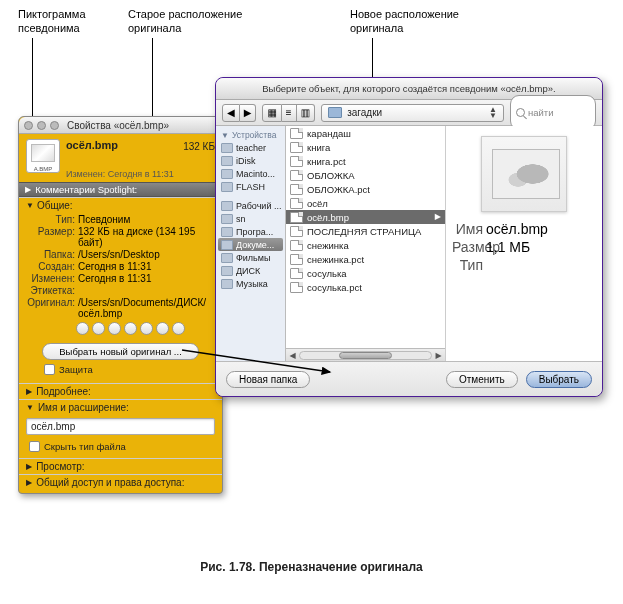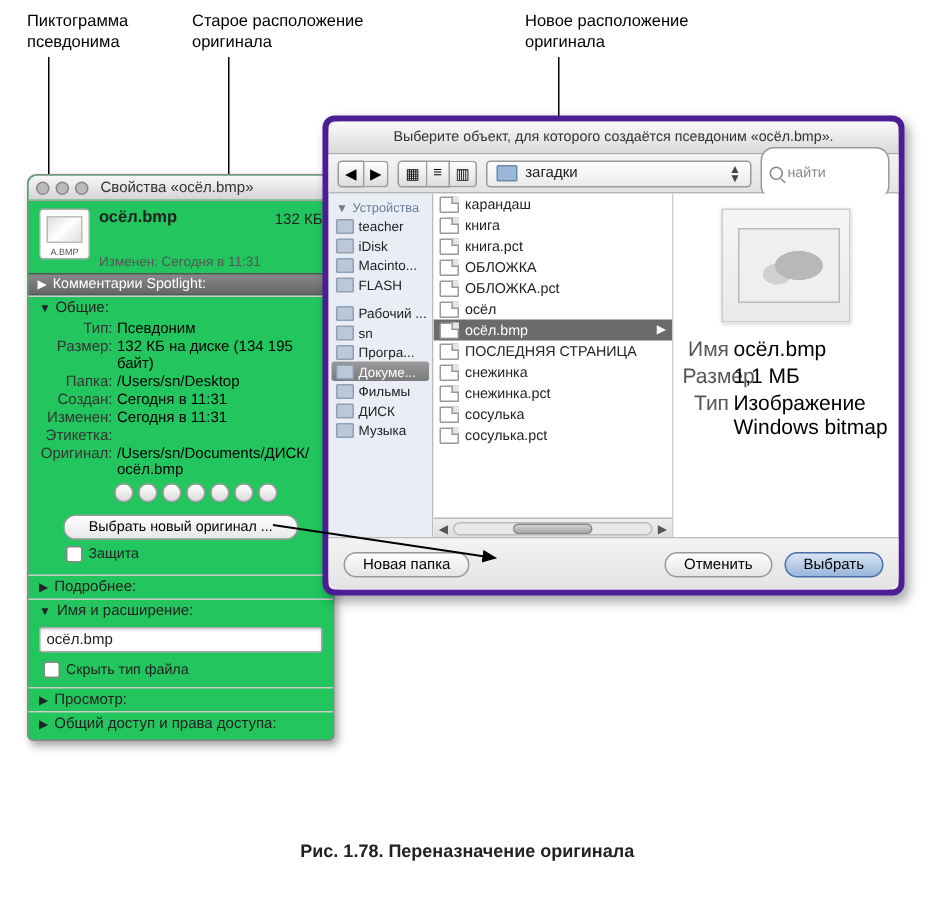--- a/index.html
+++ b/index.html
@@ -12,21 +12,21 @@
     position: relative;
     color: #222;
   }
   .anno { position:absolute; font-size:11px; line-height:1.25; color:#000; }
   .anno-line { position:absolute; background:#000; }
   .highlight-ellipse { position:absolute; border:1.5px solid #000; border-radius:50%; background:transparent; pointer-events:none; }
 
   
   .info-window {
     position:absolute; left:18px; top:116px; width:205px;
-    background:#22c55e; border:1px solid #888;
+    background:#eab308; border:1px solid #888;
     border-radius:6px 6px 4px 4px;
     box-shadow:2px 3px 6px rgba(0,0,0,.35);
   }
   .info-titlebar {
     height:17px;
     background:linear-gradient(#f7f7f7,#d5d5d5);
     border-bottom:1px solid #aaa;
     border-radius:6px 6px 0 0;
     display:flex; align-items:center; padding:0 5px; gap:4px;
   }
@@ -73,21 +73,21 @@
   }
   .filename-input {
     margin:3px 7px 4px 7px; border:1px solid #aaa; background:#fff;
     border-radius:2px; padding:2px 4px; font-size:10px;
     box-shadow:inset 0 1px 2px rgba(0,0,0,.15);
   }
 
   
   .picker {
     position:absolute; left:215px; top:77px; width:388px; height:320px;
-    background:#f0f0f0; border:4px solid #4c1d95; border-radius:8px;
+    background:#f0f0f0; border:1px solid #4c1d95; border-radius:8px;
     box-shadow:3px 4px 8px rgba(0,0,0,.35);
     display:flex; flex-direction:column;
   }
   .picker-titlebar {
     height:22px; background:linear-gradient(#fafafa,#d9d9d9);
     border-bottom:1px solid #aaa; border-radius:8px 8px 0 0;
     display:flex; align-items:center; font-size:9.5px; color:#333;
   }
   .picker-titlebar span { margin:0 auto; }
   .picker-toolbar {
@@ -450,21 +450,20 @@
       <div class="preview-kv">
           <div class="k">Имя</div>
           <div class="v">осёл.bmp</div>
         </div>
       <div class="preview-kv">
           <div class="k">Размер</div>
           <div class="v">1,1 МБ</div>
         </div>
       <div class="preview-kv">
           <div class="k">Тип</div>
-          <div class="v">Изображение Windows bitmap</div>
         </div>
     </div>
   </div>
 
   <div class="picker-footer">
     <button class="footer-btn">Новая папка</button>
     <div class="spacer"></div>
     <button class="footer-btn">Отменить</button>
     <button class="footer-btn default">Выбрать</button>
   </div>

